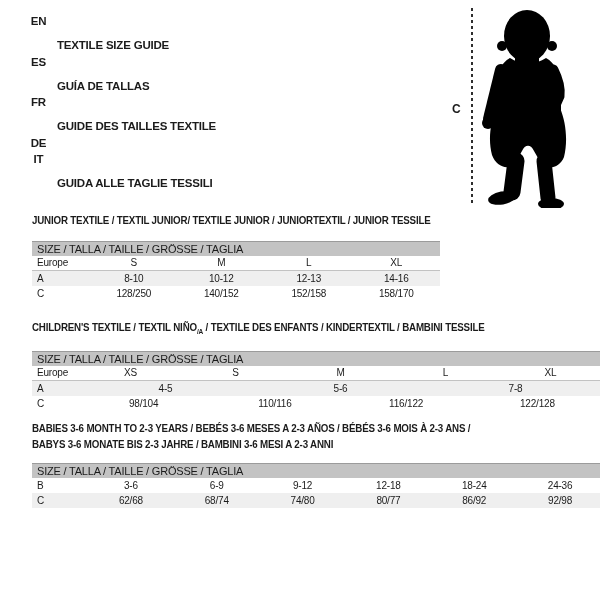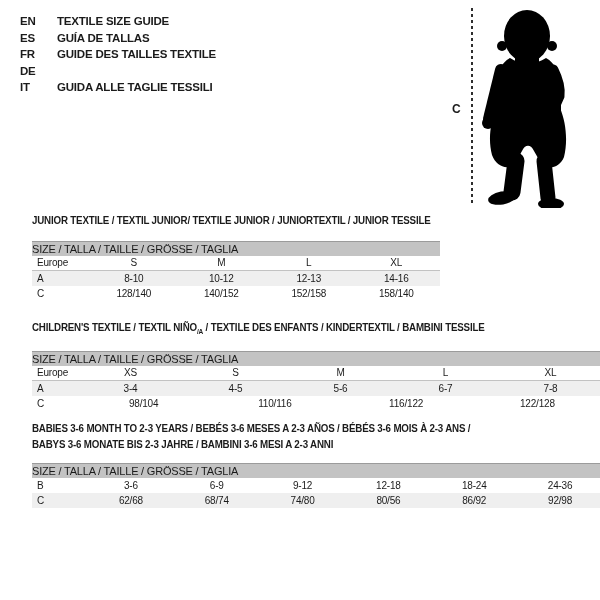--- a/index.html
+++ b/index.html
@@ -3,42 +3,42 @@
 <meta charset="utf-8">
 <style>
   * { margin:0; padding:0; box-sizing:border-box; }
   html,body { background:#fff; }
   body { font-family:"Liberation Sans","DejaVu Sans",sans-serif; color:#1b1b1b; }
   #canvas { position:relative; width:600px; height:600px; background:#fff; overflow:hidden; letter-spacing:-0.2px; }
 
   
   .lang-guide { position:absolute; left:20px; top:13px; }
   .lang-row { display:flex; line-height:16.5px; font-size:11.5px; font-weight:700; }
-  .lang-code { width:37px; }
-  .lang-label { white-space:nowrap; }
+  .lang-code { width:37px;text-align:center; }
+  .lang-label { white-space:nowrap;margin-top:24px; }
 
   
   .figure { position:absolute; left:440px; top:0; width:160px; height:215px; }
   .measure-line { position:absolute; left:31px; top:8px; width:2px; height:198px;
     background:repeating-linear-gradient(to bottom, #2e2e2e 0 3px, transparent 3px 6px); }
   .measure-label { position:absolute; left:12px; top:102px; font-size:12px; font-weight:700; }
   .baby { position:absolute; left:40px; top:6px; width:112px; height:202px; }
 
   
   .tblock { position:absolute; left:32px; }
   .ttitle { font-size:10.5px; font-weight:700; line-height:13px; white-space:nowrap;
     transform:scaleX(0.93); transform-origin:0 0; }
   .ttitle.two-line { line-height:16px; }
   .ttitle sub { font-size:7px; }
   .table { }
   .t1 .table { width:408px; }
   .t2 .table, .t3 .table { width:571px; }
   .thead { height:15px; line-height:14px; background:var(--table_header_bg,#c3c3c3);
     border-top:1px solid var(--table_header_border,#9b9b9b);
-    font-size:11px; }
+    font-size:11px; padding-left:5px; }
   .trow { display:flex; height:15px; line-height:15px; font-size:10px; }
   .trow.alt { background:var(--row_alt_bg,#efefef); }
   .trow.sep { border-bottom:1px solid #c2c2c2; line-height:14px; }
   .tlabel { padding-left:5px; }
   .t1 .tlabel { width:58px; }
   .t2 .tlabel { width:46px; }
   .t3 .tlabel { width:56px; }
   .tcell { flex:1; text-align:center; }
 
   
@@ -110,46 +110,44 @@
       </div>
       <div class="trow alt">
         <div class="tlabel">A</div>
         <div class="tcell">8-10</div>
         <div class="tcell">10-12</div>
         <div class="tcell">12-13</div>
         <div class="tcell">14-16</div>
       </div>
       <div class="trow">
         <div class="tlabel">C</div>
-        <div class="tcell">128/140</div>
+        <div class="tcell">128/250</div>
         <div class="tcell">140/152</div>
         <div class="tcell">152/158</div>
-        <div class="tcell">158/140</div>
+        <div class="tcell">158/170</div>
       </div>
     </div>
   </section>
 
   <section class="tblock t2" style="top:321px;">
     <div class="ttitle"><span>CHILDREN'S TEXTILE / TEXTIL NIÑO</span><sub>/A</sub><span> / TEXTILE DES ENFANTS / KINDERTEXTIL / BAMBINI TESSILE</span></div>
     <div class="table" style="margin-top:13px;">
       <div class="thead">SIZE / TALLA / TAILLE / GRÖSSE / TAGLIA</div>
       <div class="trow sep">
         <div class="tlabel">Europe</div>
         <div class="tcell">XS</div>
         <div class="tcell">S</div>
         <div class="tcell">M</div>
         <div class="tcell">L</div>
         <div class="tcell">XL</div>
       </div>
       <div class="trow alt">
         <div class="tlabel">A</div>
-        <div class="tcell">3-4</div>
         <div class="tcell">4-5</div>
         <div class="tcell">5-6</div>
-        <div class="tcell">6-7</div>
         <div class="tcell">7-8</div>
       </div>
       <div class="trow">
         <div class="tlabel">C</div>
         <div class="tcell">98/104</div>
         <div class="tcell">110/116</div>
         <div class="tcell">116/122</div>
         <div class="tcell">122/128</div>
       </div>
     </div>
@@ -169,21 +167,21 @@
         <div class="tcell">9-12</div>
         <div class="tcell">12-18</div>
         <div class="tcell">18-24</div>
         <div class="tcell">24-36</div>
       </div>
       <div class="trow alt">
         <div class="tlabel">C</div>
         <div class="tcell">62/68</div>
         <div class="tcell">68/74</div>
         <div class="tcell">74/80</div>
-        <div class="tcell">80/56</div>
+        <div class="tcell">80/77</div>
         <div class="tcell">86/92</div>
         <div class="tcell">92/98</div>
       </div>
     </div>
   </section>
 
 
 </div>
 
 </body></html>

